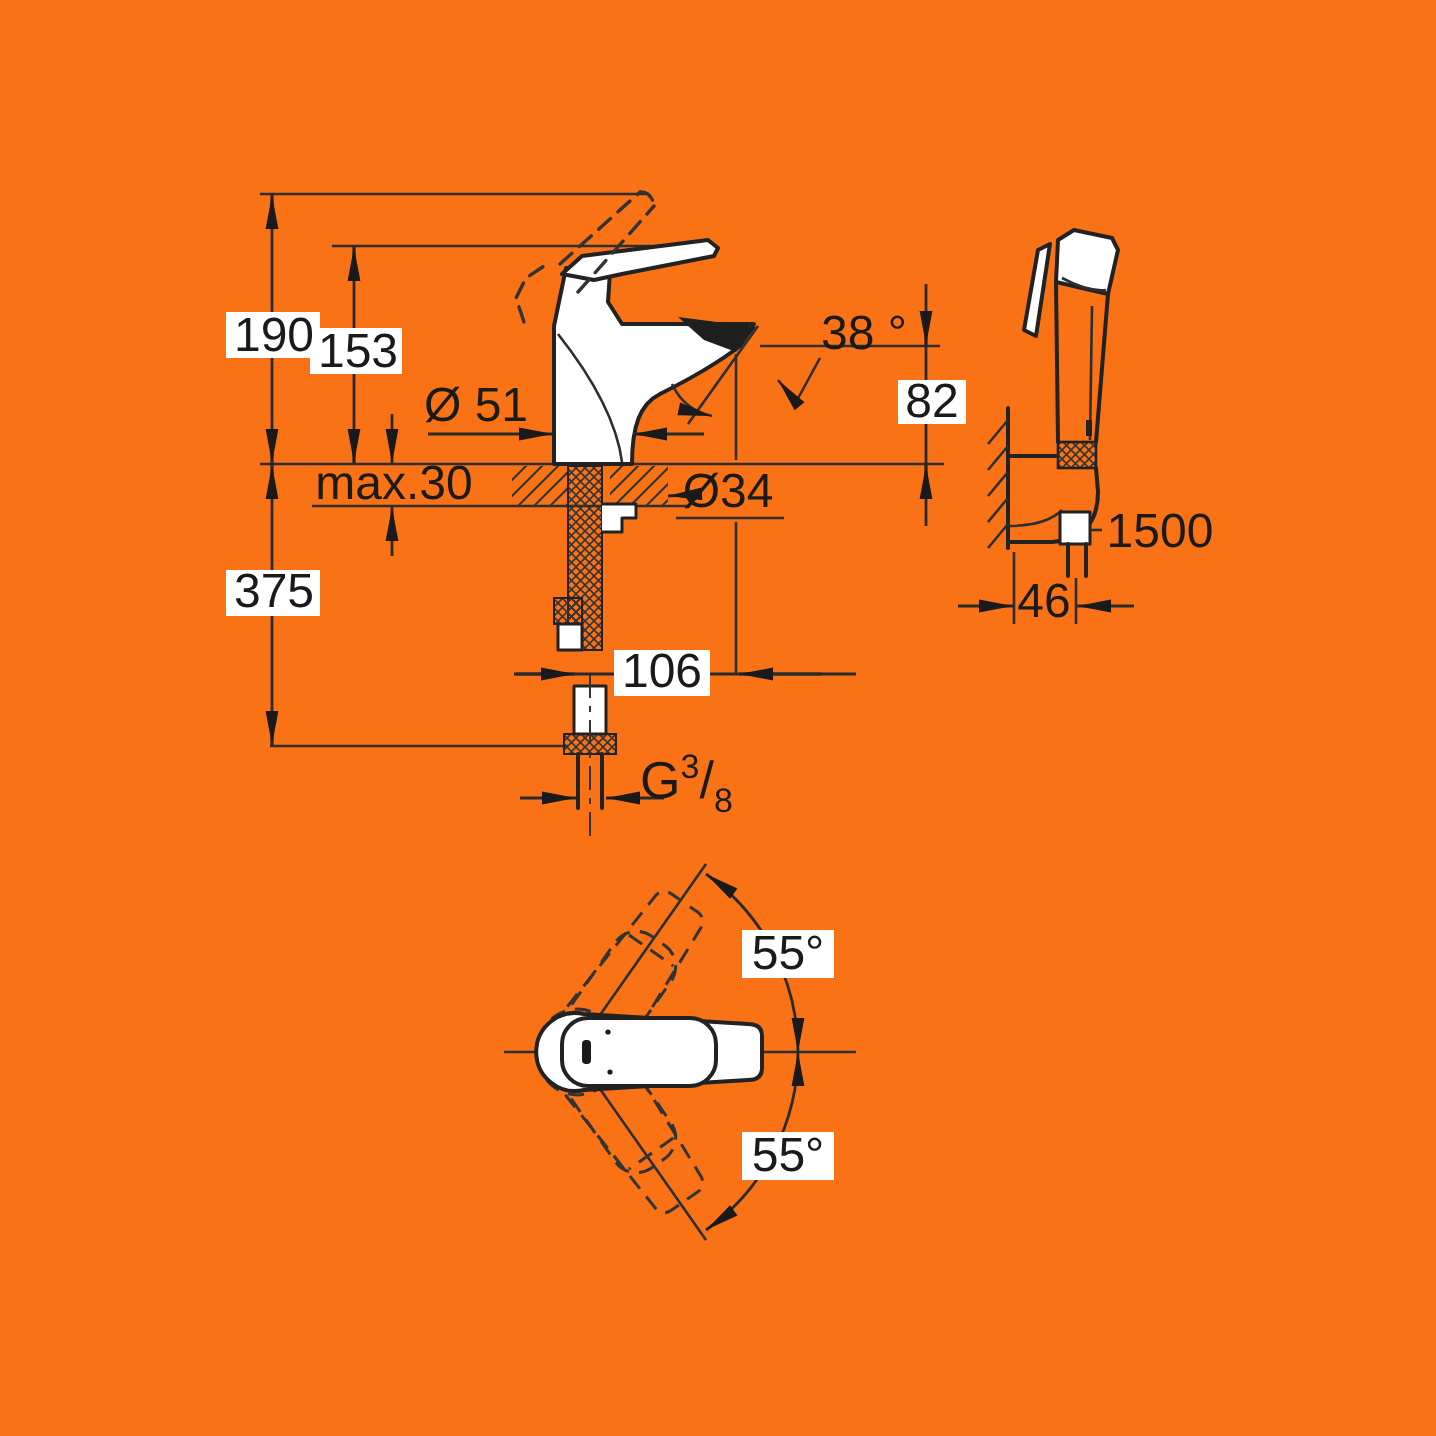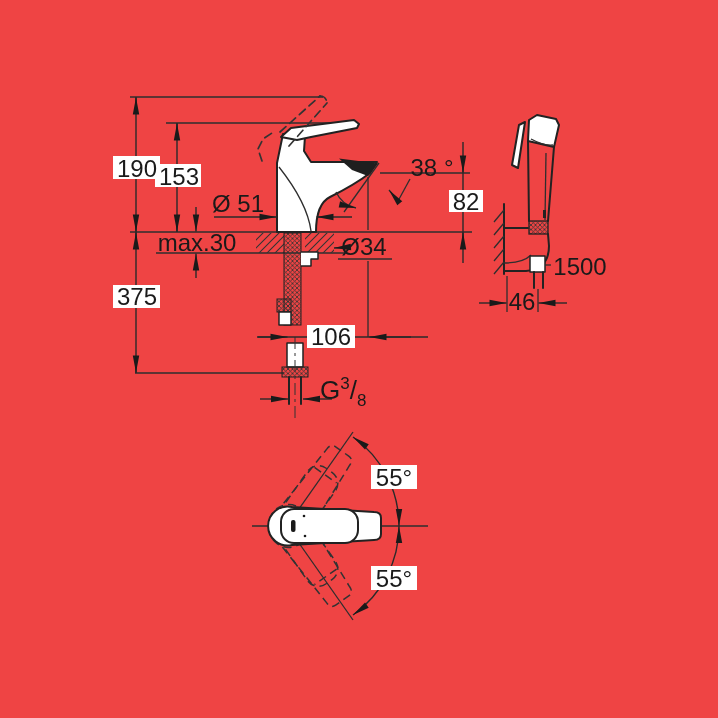--- a/index.html
+++ b/index.html
@@ -1,16 +1,16 @@
 <!DOCTYPE html>
 <html><head>
 <meta charset="utf-8">
 <style>
   html,body{margin:0;padding:0;background:#ffffff;}
-  .stage{width:718px;height:718px;background:#ef4444;position:relative;overflow:hidden;}
+  .stage{width:718px;height:718px;background:#f97316;position:relative;overflow:hidden;}
   svg text{font-family:"Liberation Sans","DejaVu Sans",sans-serif;}
   .dim{font-size:24px;fill:#1a1a1a;text-anchor:middle;dominant-baseline:central;}
   .g38{text-anchor:start;dominant-baseline:auto;}
   .ol{fill:none;stroke:#222;stroke-width:2;stroke-linejoin:round;stroke-linecap:round;}
   .olf{fill:#fff;stroke:#222;stroke-width:2;stroke-linejoin:round;}
   .olf15{fill:#fff;stroke:#222;stroke-width:1.5;stroke-linejoin:round;}
   .thin{fill:none;stroke:#2e2e2e;stroke-width:1.3;}
   .dl{fill:none;stroke:#2a2a2a;stroke-width:1.4;}
   .dash{fill:none;stroke:#333;stroke-width:1.7;stroke-dasharray:8 5;stroke-linecap:round;}
   .dashcopy{fill:none;stroke:#333;stroke-width:1.5;stroke-dasharray:8 5;}

